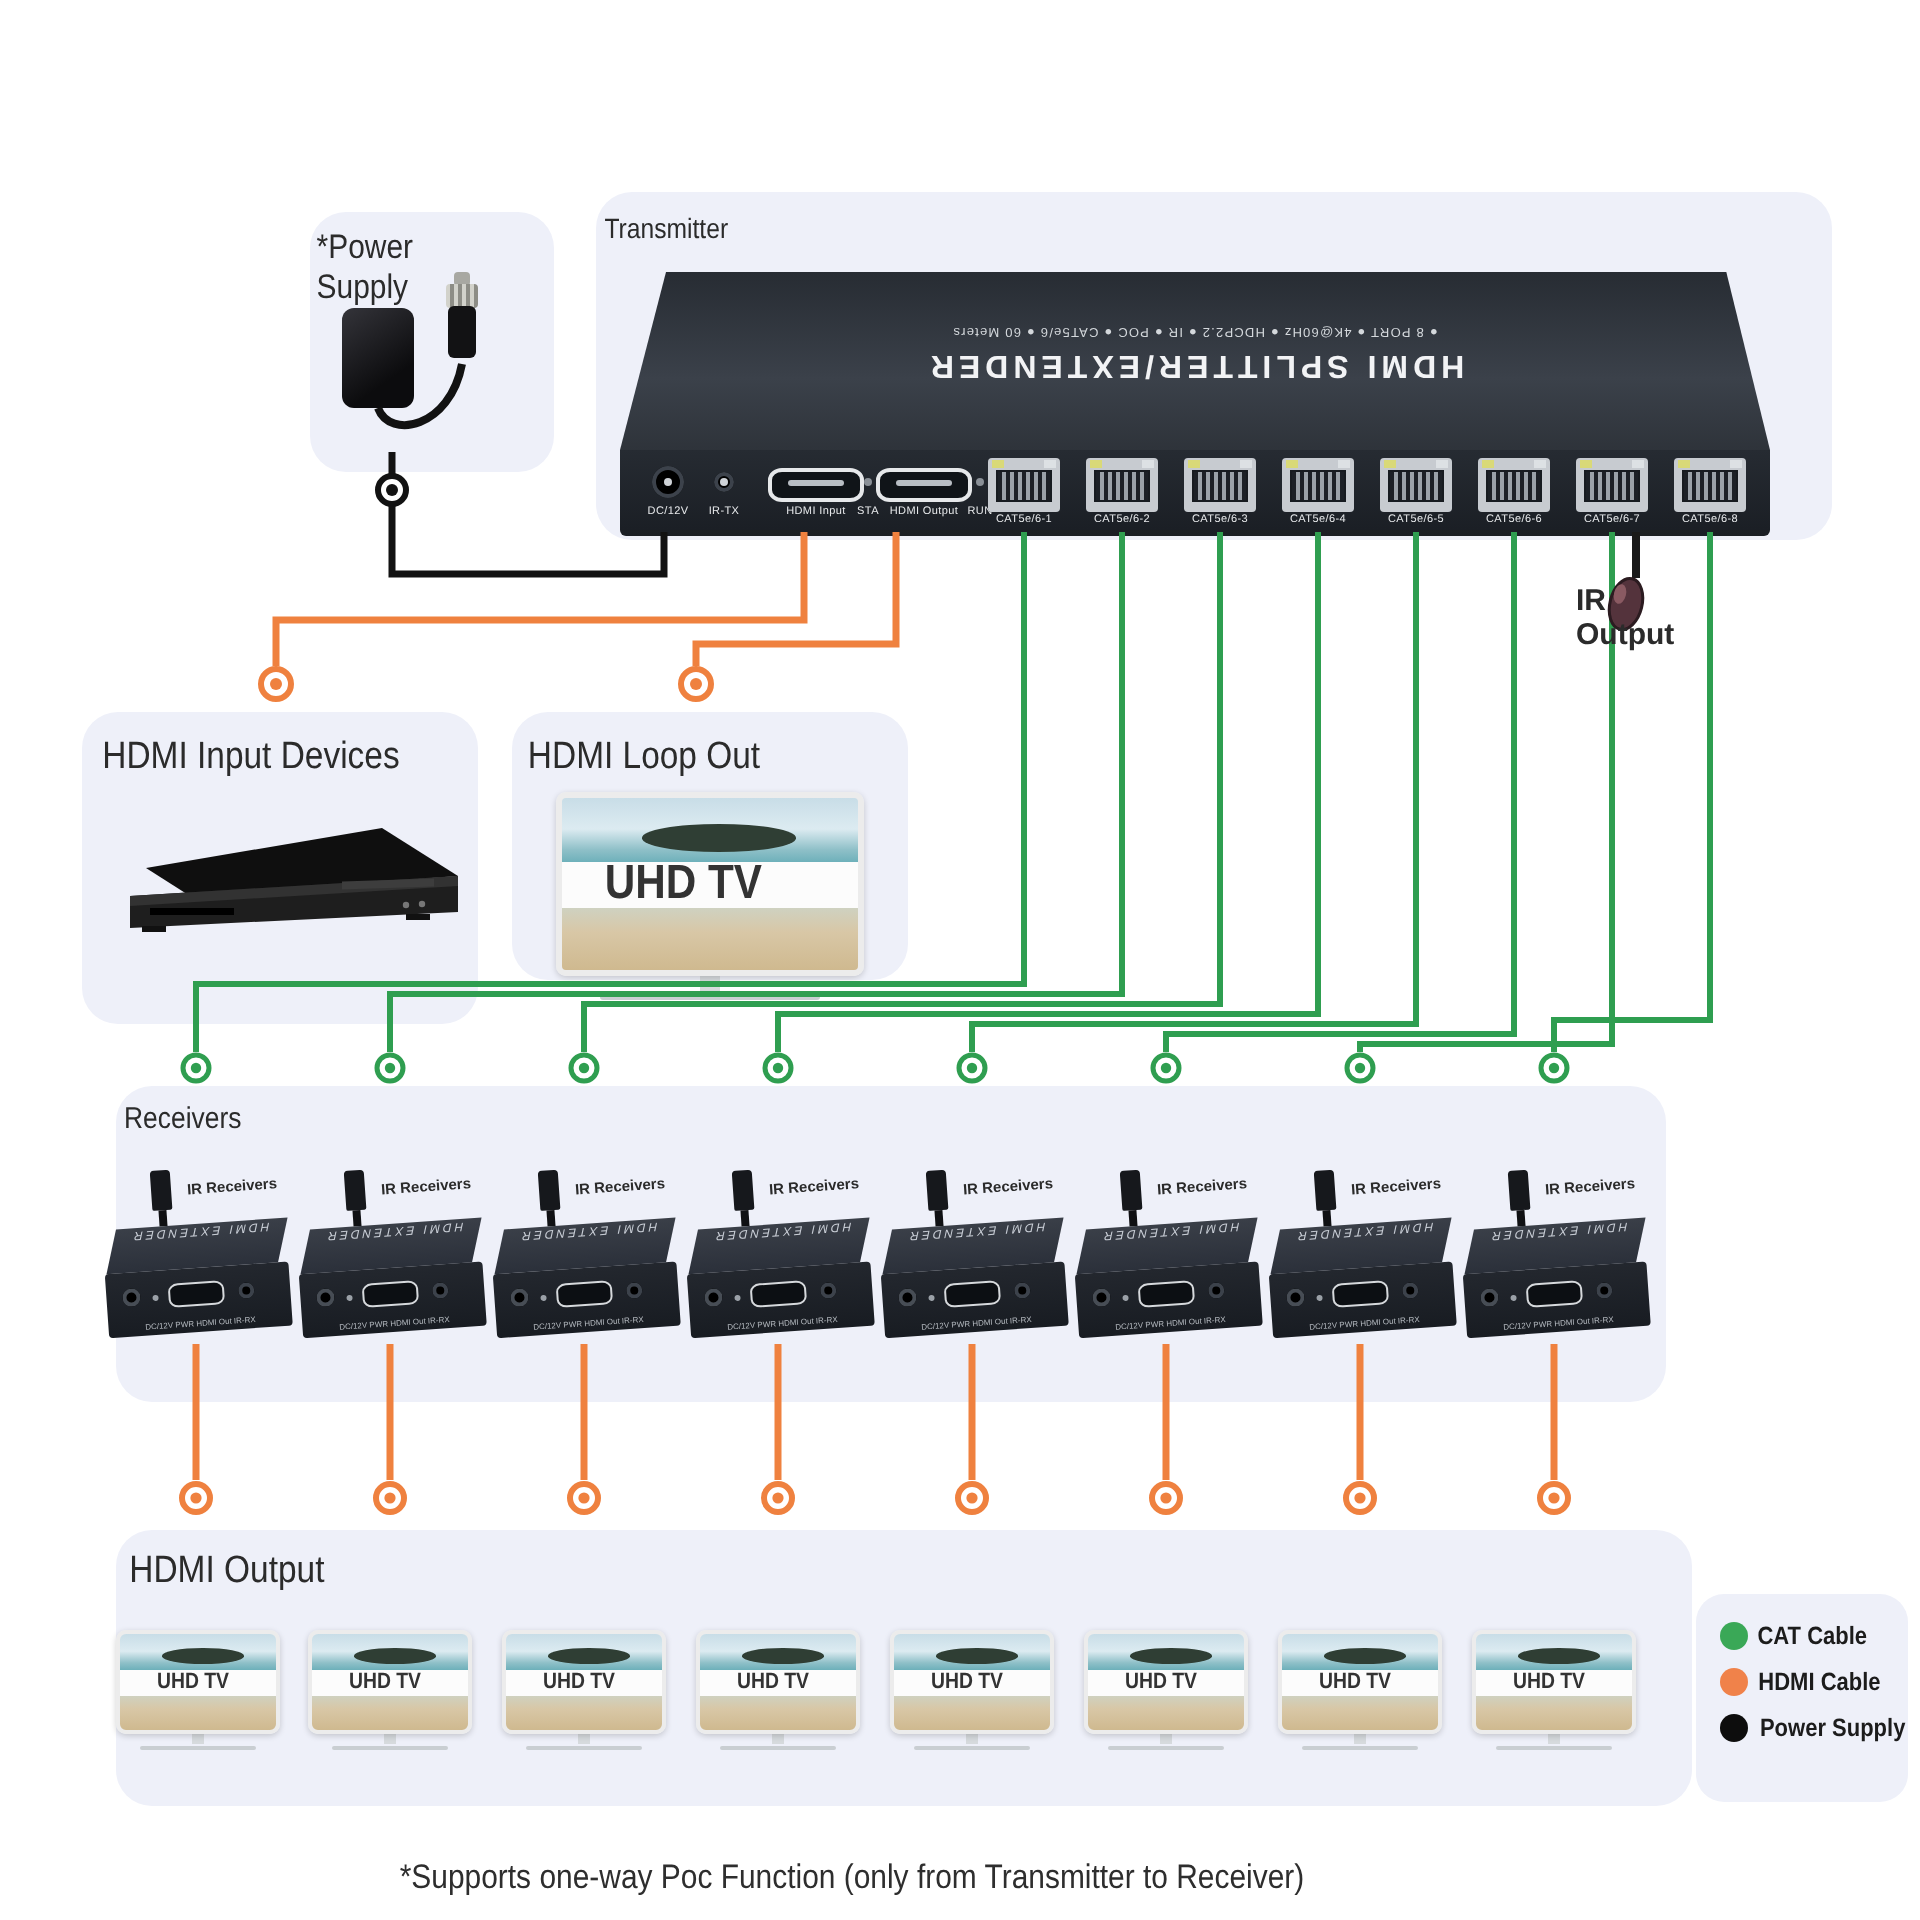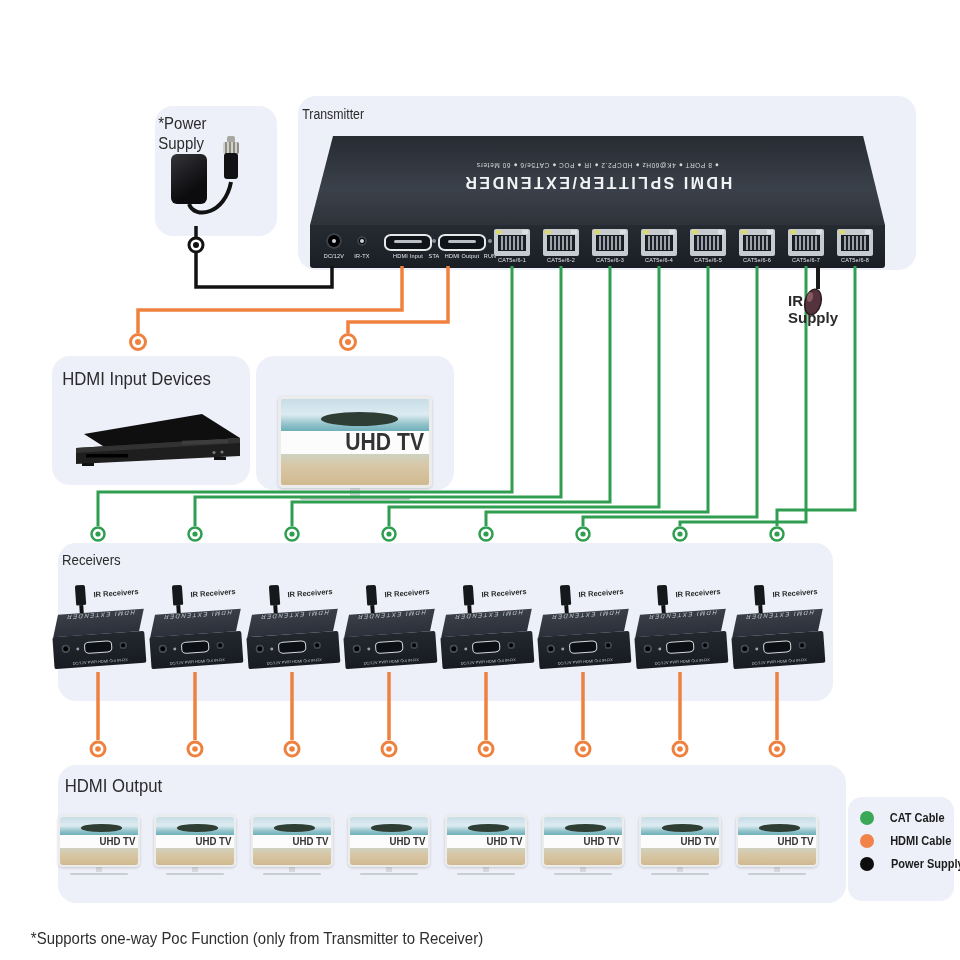--- a/index.html
+++ b/index.html
@@ -69,46 +69,46 @@
          box-shadow:inset 0 0 0 2px #3c424b;}
   .rx-ports-lbl{position:absolute;left:0;bottom:2px;width:100%;text-align:center;font-size:4px;color:#b7bcc2;}
 
   
   .tv{position:absolute;}
   .scr{position:relative;border:3px solid #ececec;border-radius:5px;overflow:hidden;
        background:linear-gradient(180deg,#c8dde7 0%,#dcebf1 18%,#8fc0c8 30%,#58a6b1 42%,#cbd6cc 58%,#d8c7a6 78%,#cfb98f 100%);
        box-shadow:0 1px 3px rgba(0,0,0,.18);}
   .rocks{position:absolute;left:27%;top:15%;width:52%;height:16%;background:#2f3e34;border-radius:50%;}
   .band{position:absolute;left:0;right:0;top:37%;height:27%;background:#fcfcfc;
-        display:flex;align-items:center;justify-content:flex-end;font-weight:bold;color:#333;}
+        display:flex;align-items:center;justify-content:flex-start;font-weight:bold;color:#333;padding-left:16px;}
   .stand{margin:0 auto;background:#d6dadd;}
   .base{margin:1px auto 0;background:#c9ced2;border-radius:2px;}
   .tv-lg .scr{width:148px;height:86px;} .tv-lg .band{font-size:24px;}
   .tv-lg .stand{width:10px;height:8px;} .tv-lg .base{width:110px;height:3px;}
   .tv-sm .scr{width:78px;height:48px;border-width:2px;} .tv-sm .band{font-size:11px;}
   .tv-sm .stand{width:6px;height:5px;} .tv-sm .base{width:58px;height:2px;}
 
   
   .wires{position:absolute;left:0;top:0;pointer-events:none;}
   .wg{stroke:#2f9e50;stroke-width:3;fill:none;}
   .wo{stroke:#ef813f;stroke-width:3.5;fill:none;}
   .wk{stroke:#121212;stroke-width:3.5;fill:none;}
   .rg-o{fill:#fff;stroke:#2f9e50;stroke-width:2.5;} .rg-i{fill:#2f9e50;stroke:none;}
   .ro-o{fill:#fff;stroke:#ef813f;stroke-width:3;}   .ro-i{fill:#ef813f;stroke:none;}
   .rk-o{fill:#fff;stroke:#121212;stroke-width:3;}   .rk-i{fill:#121212;stroke:none;}
 
   
-  .leg-row{display:flex;align-items:center;gap:12px;margin:0 0 9px 12px;}
+  .leg-row{display:flex;align-items:center;gap:1px;margin:0 0 9px 12px;}
   .leg-dot{width:14px;height:14px;border-radius:50%;flex:0 0 auto;}
   .leg-txt{font-size:12.5px;font-weight:bold;color:#1c1c1c;}
   .ld0{background:#3aa857;} .ld1{background:#f0824a;} .ld2{background:#0d0d0d;}
 
   .irb-lbl{position:absolute;left:788px;top:292px;font-size:15px;font-weight:bold;color:#2b2b2b;
            white-space:pre-line;line-height:1.15;}
-  .footnote{position:absolute;left:0;top:929px;width:852px;font-size:17px;color:#2e2e2e;}
+  .footnote{position:absolute;left:0;top:929px;width:852px;text-align:center;font-size:17px;color:#2e2e2e;}
 </style>
 </head>
 <body>
 
 <div id="page">
 
 
   <div class="softbox" style="left:155px;top:106px;width:122px;height:130px;">
     <div class="boxtitle" style="top:8px;font-size:17px;white-space:pre-line;line-height:1.2;"><span class="cond" style="white-space:pre-line;">*Power
 Supply</span></div>
@@ -188,36 +188,37 @@
       </div>
     <div class="plbl" style="left:472px;top:32px;width:48px;"><span>CAT5e/6-7</span></div>
     <div class="rj" style="left:527px;">
         <u class="l"></u>
         <u class="r"></u>
         <i></i>
       </div>
     <div class="plbl" style="left:521px;top:32px;width:48px;"><span>CAT5e/6-8</span></div>
   </div>
 
-  <div class="softbox" style="left:52px;top:356px;width:198px;height:129px;">
+  <div class="softbox" style="left:41px;top:356px;width:198px;height:156px;">
     <div class="boxtitle" style="top:12px;font-size:19px;"><span class="cond">HDMI Input Devices</span></div>
     <svg class="abs" style="left:10px;top:44px;" width="178" height="82">
       <polygon points="22,34 140,14 178,38 44,48" fill="#0f0f0f"></polygon>
       <polygon points="14,48 178,38 178,56 14,64" fill="#1e1e1e"></polygon>
       <polygon points="14,48 178,38 178,43 14,53" fill="#323232"></polygon>
       <rect x="120" y="45" width="46" height="4" fill="#3d3d3d" transform="skewY(-2)"></rect>
       <rect x="24" y="54" width="42" height="3.5" fill="#000"></rect>
       <circle cx="160" cy="52" r="1.6" fill="#777"></circle>
         <circle cx="152" cy="52.5" r="1.6" fill="#777"></circle>
       <rect x="20" y="63" width="12" height="3" fill="#111"></rect>
         <rect x="152" y="57" width="12" height="3" fill="#111"></rect>
     </svg>
   </div>
 
   <div class="softbox" style="left:256px;top:356px;width:198px;height:134px;">
+    <div class="boxtitle" style="top:12px;font-size:19px;"><span class="cond">HDMI Loop Out</span></div>
     <div class="tv tv-lg" style="left:22px;top:40px;">
       <div class="scr">
         <div class="rocks"></div>
         <div class="band">
             <span class="cond">UHD TV</span>
           </div>
       </div>
       <div class="stand"></div>
       <div class="base"></div>
     </div>
@@ -509,17 +510,17 @@
     </g>
 
     <g>
       <path d="M818 266 V289" stroke="#1a1a1a" stroke-width="4" fill="none"></path>
       <ellipse cx="813" cy="302" rx="8" ry="13" fill="#54333c" stroke="#2b1b20" stroke-width="1.5" transform="rotate(14 813 302)"></ellipse>
       <ellipse cx="810" cy="297" rx="3" ry="5" fill="#8a5a62" transform="rotate(14 810 297)"></ellipse>
     </g>
   </svg>
 
   <div class="irb-lbl"><span style="white-space:pre-line;">IR
-Supply</span></div>
+Output</span></div>
 
   <div class="footnote"><span class="cond">*Supports one-way Poc Function (only from Transmitter to Receiver)</span></div>
 
 </div>
 
 </body></html>

